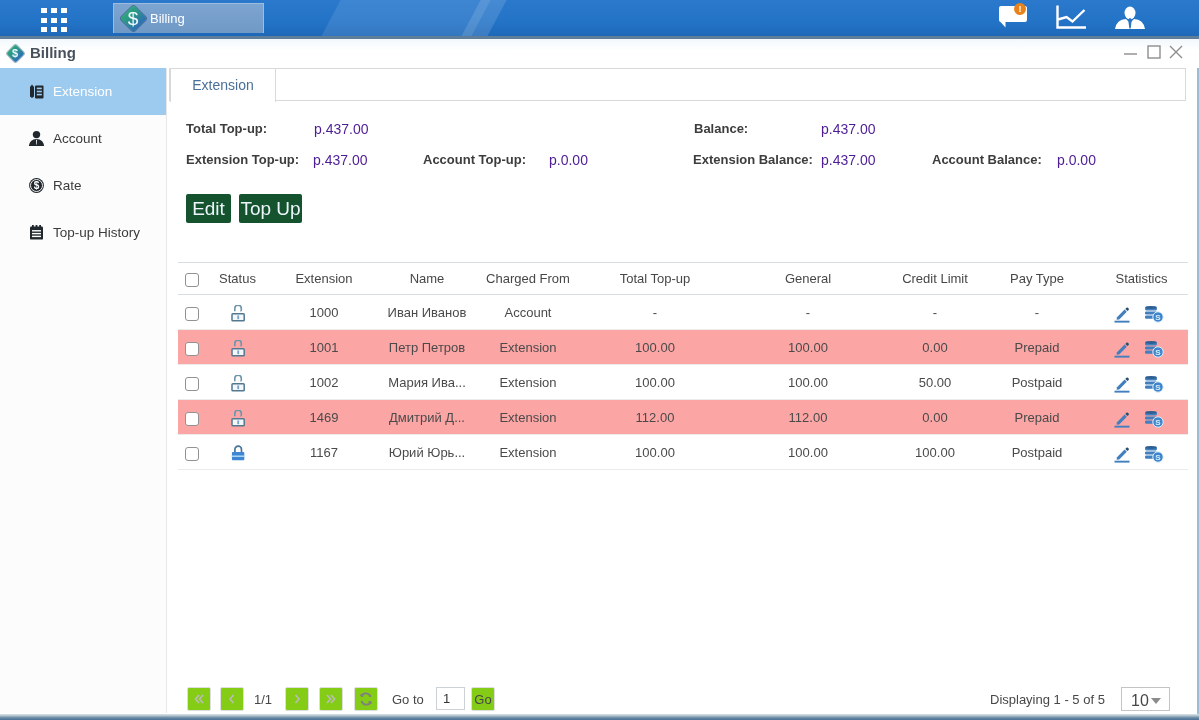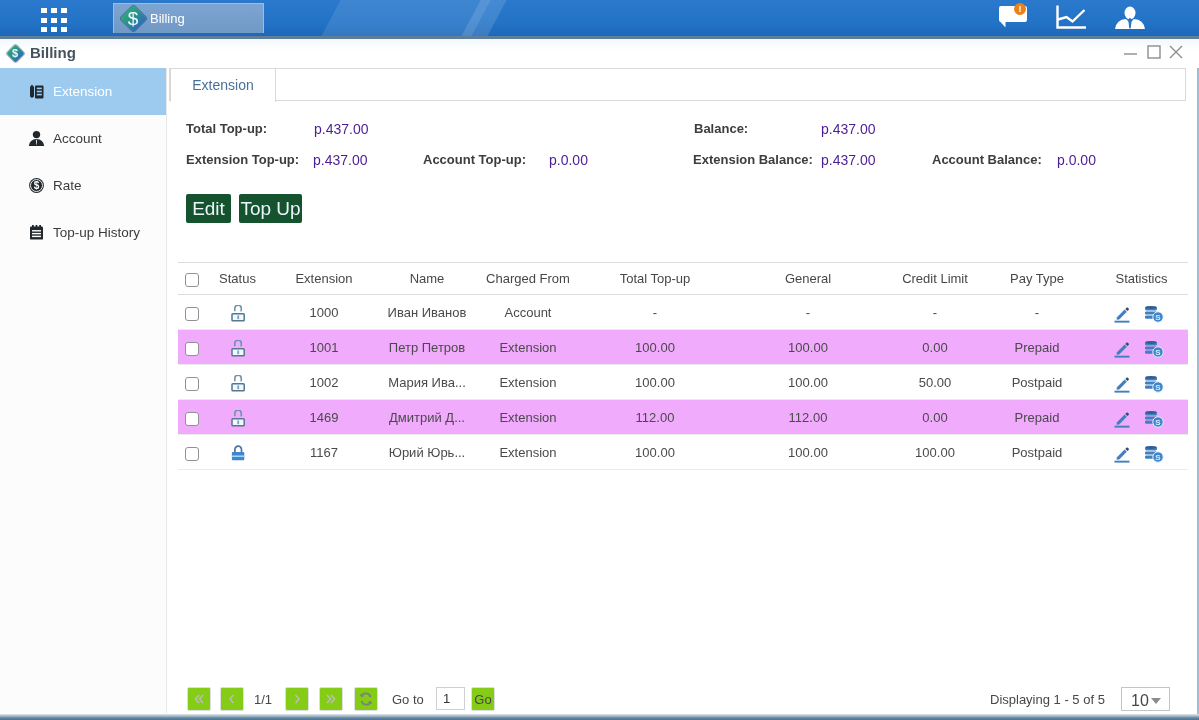--- a/index.html
+++ b/index.html
@@ -69,21 +69,21 @@
 .val { position:absolute; font-size:14px; color:#4c1d95; }
 
 .btn { position:absolute; top:126px; height:29px; background:#14532d; border-radius:2px;
   color:#ecf5fc; font-size:19px; text-align:center; line-height:29px; }
 
 
 .tbl { position:absolute; left:10px; top:174px; width:1010px; border-collapse:collapse; table-layout:fixed;margin-top:20px; }
 .tbl th { border-top:1px solid #d8dde2; border-bottom:1px solid #d8dde2; height:32px;
   font-size:13px; font-weight:normal; color:#474747; background:#fff; }
 .tbl td { height:35px; border-bottom:1px solid #ebebeb; font-size:13px; color:#4a4a4a; text-align:center; }
-.tbl tr.alt td { background:#f0abfc; }
+.tbl tr.alt td { background:#fca5a5; }
 .cb { width:14px; height:14px; border:1px solid #929292; border-radius:3px; background:#fff; display:inline-block; vertical-align:middle; transform:translateY(1px); }
 
 
 .pager { position:absolute; left:0; top:618px; width:1072px; height:26px; }
 .pbtn { position:absolute; width:24px; height:24px; background:#84cc16; border:1px solid #dedede;
   border-radius:2px; display:flex; align-items:center; justify-content:center; }
 .ptext { position:absolute; font-size:13px; color:#474747; }
 .goin { position:absolute; width:29px; height:23px; border:1px solid #ccd1d5; background:#fff;
   font-size:13px; color:#333; text-align:left; padding-left:6px; line-height:21px; }
 .combo { position:absolute; width:49px; height:24px; border:1px solid #c4c4c4; background:#fff; }

